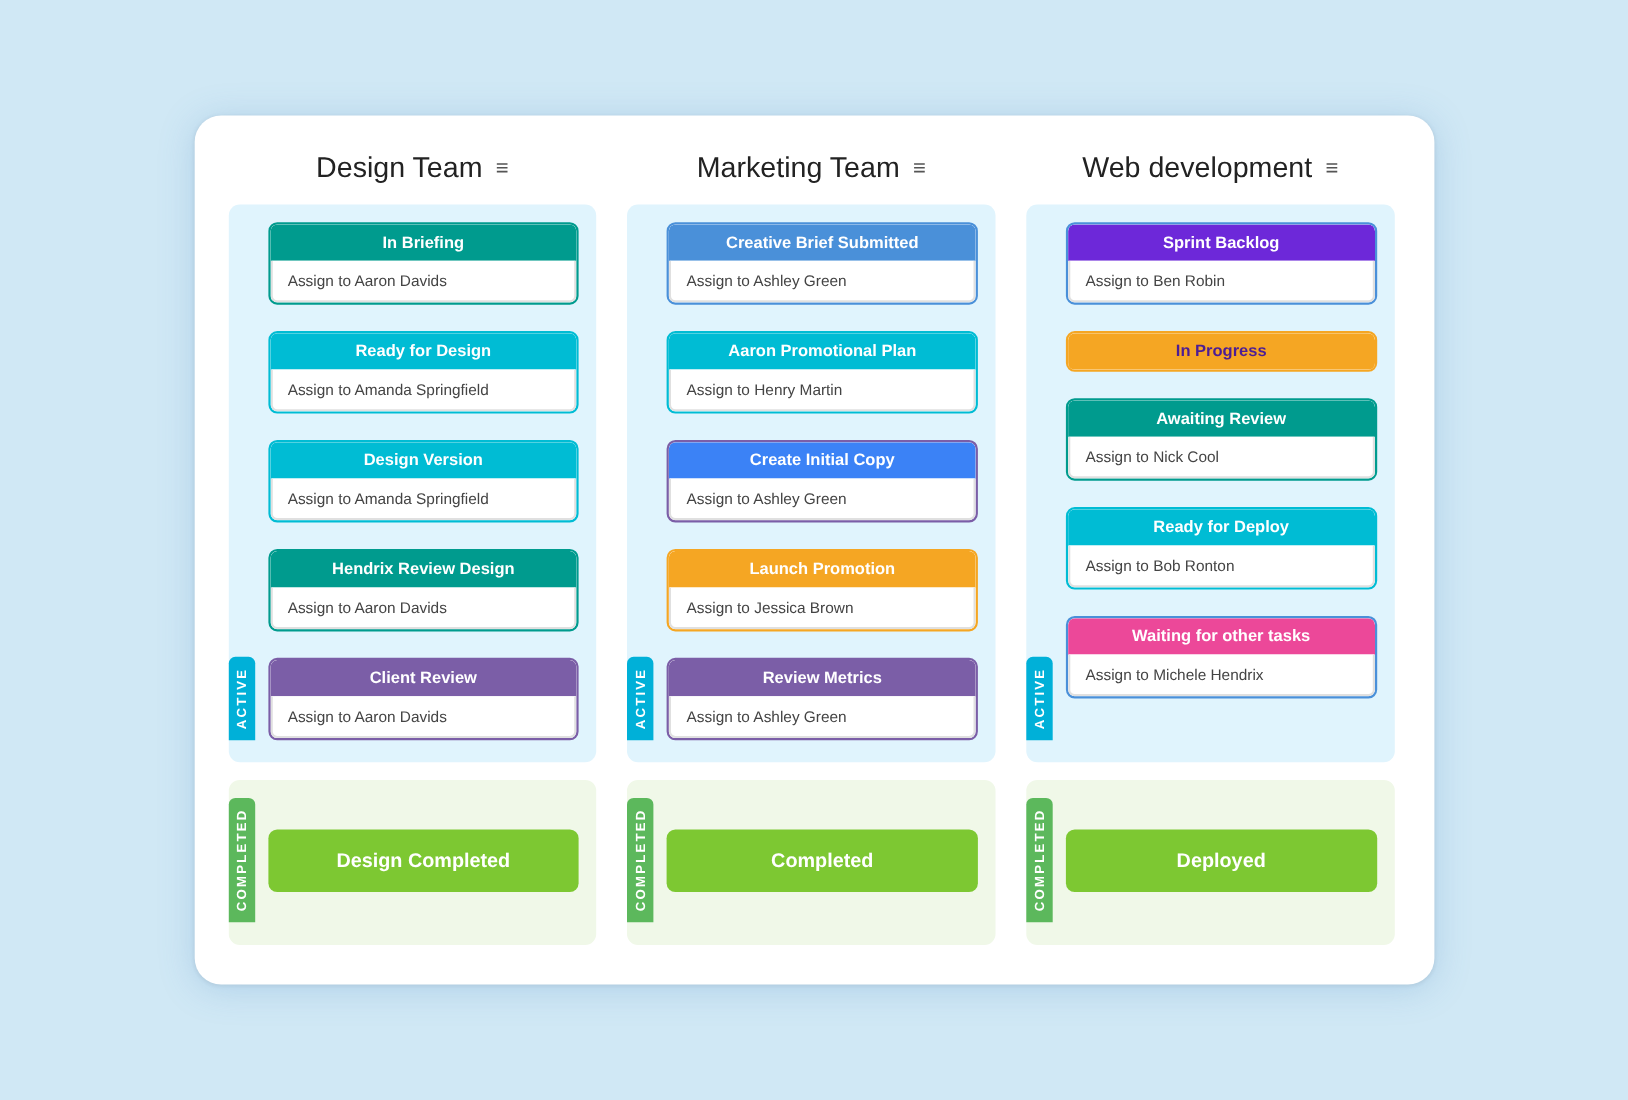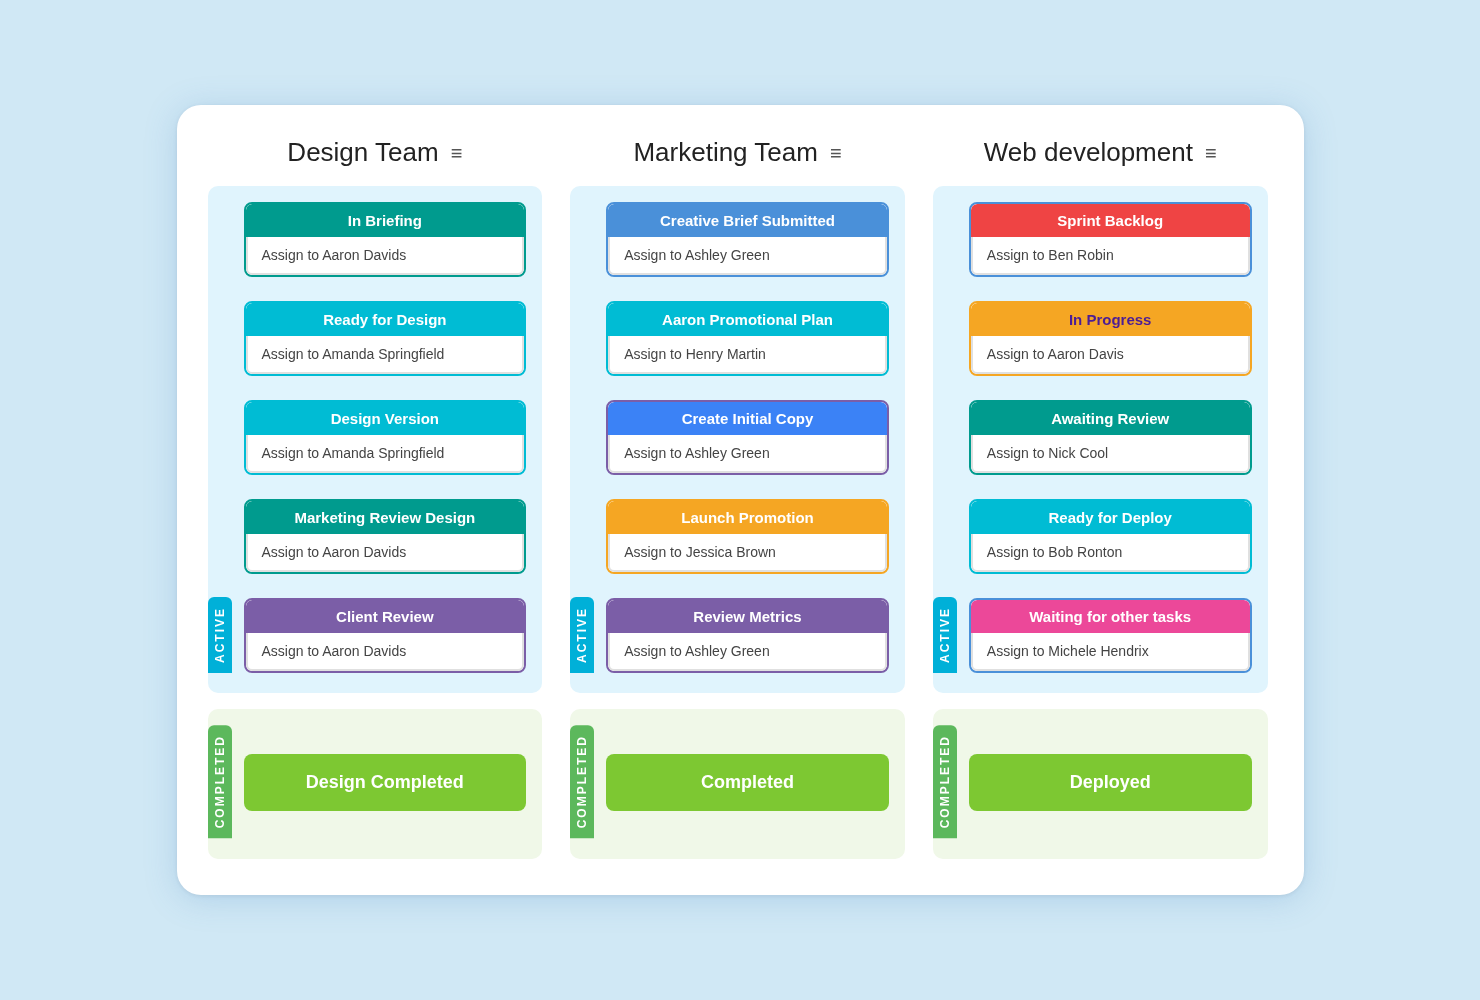--- a/index.html
+++ b/index.html
@@ -144,21 +144,21 @@
             </div>
             <div class="card" style="border-color: rgb(0, 188, 212); border-width: 2px; border-style: solid; border-radius: 8px; overflow: hidden; background: rgb(255, 255, 255);">
               <div class="card-header" style="background: rgb(0, 188, 212); padding: 8px 12px; text-align: center; font-size: 15px; font-weight: 700; color: rgb(255, 255, 255);">Ready for Design</div>
               <div class="card-body" style="padding: 10px 14px; font-size: 14px; color: rgb(68, 68, 68); background: rgb(255, 255, 255);">Assign to Amanda Springfield</div>
             </div>
             <div class="card" style="border-color: rgb(0, 188, 212); border-width: 2px; border-style: solid; border-radius: 8px; overflow: hidden; background: rgb(255, 255, 255);">
               <div class="card-header" style="background: rgb(0, 188, 212); padding: 8px 12px; text-align: center; font-size: 15px; font-weight: 700; color: rgb(255, 255, 255);">Design Version</div>
               <div class="card-body" style="padding: 10px 14px; font-size: 14px; color: rgb(68, 68, 68); background: rgb(255, 255, 255);">Assign to Amanda Springfield</div>
             </div>
             <div class="card" style="border-color: rgb(0, 155, 142); border-width: 2px; border-style: solid; border-radius: 8px; overflow: hidden; background: rgb(255, 255, 255);">
-              <div class="card-header" style="background: rgb(0, 155, 142); padding: 8px 12px; text-align: center; font-size: 15px; font-weight: 700; color: rgb(255, 255, 255);">Marketing Review Design</div>
+              <div class="card-header" style="background: rgb(0, 155, 142); padding: 8px 12px; text-align: center; font-size: 15px; font-weight: 700; color: rgb(255, 255, 255);">Hendrix Review Design</div>
               <div class="card-body" style="padding: 10px 14px; font-size: 14px; color: rgb(68, 68, 68); background: rgb(255, 255, 255);">Assign to Aaron Davids</div>
             </div>
             <div class="card" style="border-color: rgb(123, 94, 167); border-width: 2px; border-style: solid; border-radius: 8px; overflow: hidden; background: rgb(255, 255, 255);">
               <div class="card-header" style="background: rgb(123, 94, 167); padding: 8px 12px; text-align: center; font-size: 15px; font-weight: 700; color: rgb(255, 255, 255);">Client Review</div>
               <div class="card-body" style="padding: 10px 14px; font-size: 14px; color: rgb(68, 68, 68); background: rgb(255, 255, 255);">Assign to Aaron Davids</div>
             </div>
           </div>
         </div>
         <div class="completed-section" style="background: rgb(240, 248, 232); border-radius: 10px; padding: 16px 16px 20px 0px; display: flex; align-items: center;">
           <div class="section-label completed-label" style="writing-mode: vertical-rl; transform: rotate(180deg); font-size: 12px; font-weight: 700; letter-spacing: 2px; color: rgb(255, 255, 255); background: rgb(92, 184, 92); border-radius: 0px 0px 6px 6px; padding: 10px 5px; margin-right: 12px;">COMPLETED</div>
@@ -202,26 +202,25 @@
       </div>
       <div class="column">
         <div class="column-header">
           <span class="column-title">Web development</span>
           <span class="hamburger-icon">≡</span>
         </div>
         <div class="active-section">
           <div class="section-label">ACTIVE</div>
           <div class="cards-area">
             <div class="card" style="border-color: rgb(74, 144, 217); border-width: 2px; border-style: solid; border-radius: 8px; overflow: hidden; background: rgb(255, 255, 255);">
-              <div class="card-header" style="background: #ef4444; padding: 8px 12px; text-align: center; font-size: 15px; font-weight: 700; color: rgb(255, 255, 255);">Sprint Backlog</div>
+              <div class="card-header" style="background: #6d28d9; padding: 8px 12px; text-align: center; font-size: 15px; font-weight: 700; color: rgb(255, 255, 255);">Sprint Backlog</div>
               <div class="card-body" style="padding: 10px 14px; font-size: 14px; color: rgb(68, 68, 68); background: rgb(255, 255, 255);">Assign to Ben Robin</div>
             </div>
             <div class="card" style="border-color: rgb(245, 166, 35); border-width: 2px; border-style: solid; border-radius: 8px; overflow: hidden; background: rgb(255, 255, 255);">
               <div class="card-header" style="background: rgb(245, 166, 35); padding: 8px 12px; text-align: center; font-size: 15px; font-weight: 700; color: #4c1d95;">In Progress</div>
-              <div class="card-body" style="padding: 10px 14px; font-size: 14px; color: rgb(68, 68, 68); background: rgb(255, 255, 255);">Assign to Aaron Davis</div>
             </div>
             <div class="card" style="border-color: rgb(0, 155, 142); border-width: 2px; border-style: solid; border-radius: 8px; overflow: hidden; background: rgb(255, 255, 255);">
               <div class="card-header" style="background: rgb(0, 155, 142); padding: 8px 12px; text-align: center; font-size: 15px; font-weight: 700; color: rgb(255, 255, 255);">Awaiting Review</div>
               <div class="card-body" style="padding: 10px 14px; font-size: 14px; color: rgb(68, 68, 68); background: rgb(255, 255, 255);">Assign to Nick Cool</div>
             </div>
             <div class="card" style="border-color: rgb(0, 188, 212); border-width: 2px; border-style: solid; border-radius: 8px; overflow: hidden; background: rgb(255, 255, 255);">
               <div class="card-header" style="background: rgb(0, 188, 212); padding: 8px 12px; text-align: center; font-size: 15px; font-weight: 700; color: rgb(255, 255, 255);">Ready for Deploy</div>
               <div class="card-body" style="padding: 10px 14px; font-size: 14px; color: rgb(68, 68, 68); background: rgb(255, 255, 255);">Assign to Bob Ronton</div>
             </div>
             <div class="card" style="border-color: rgb(74, 144, 217); border-width: 2px; border-style: solid; border-radius: 8px; overflow: hidden; background: rgb(255, 255, 255);">

